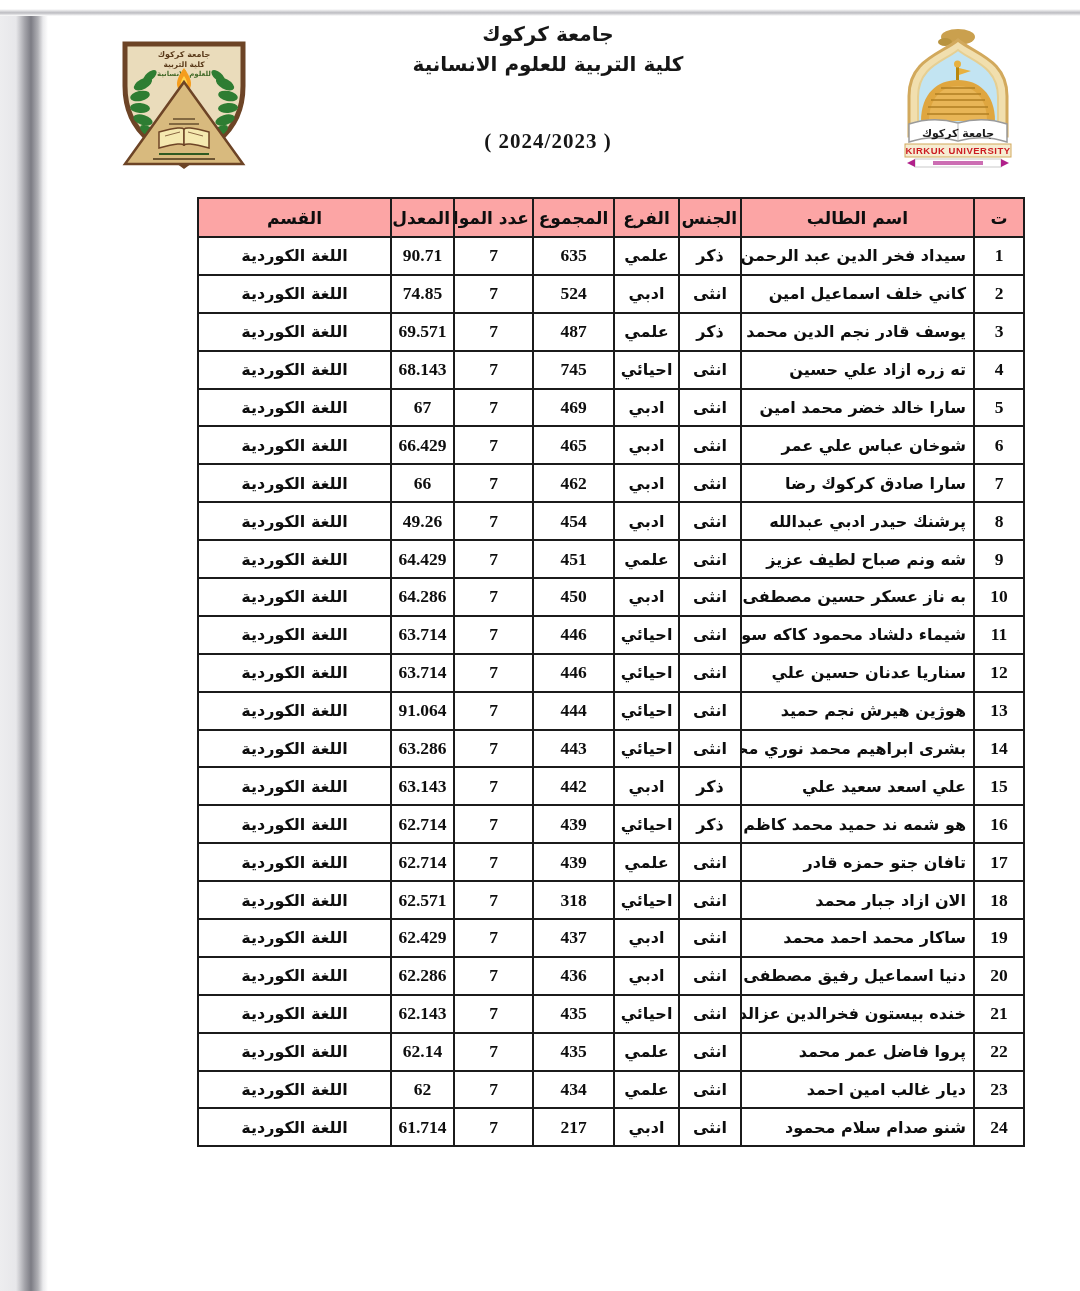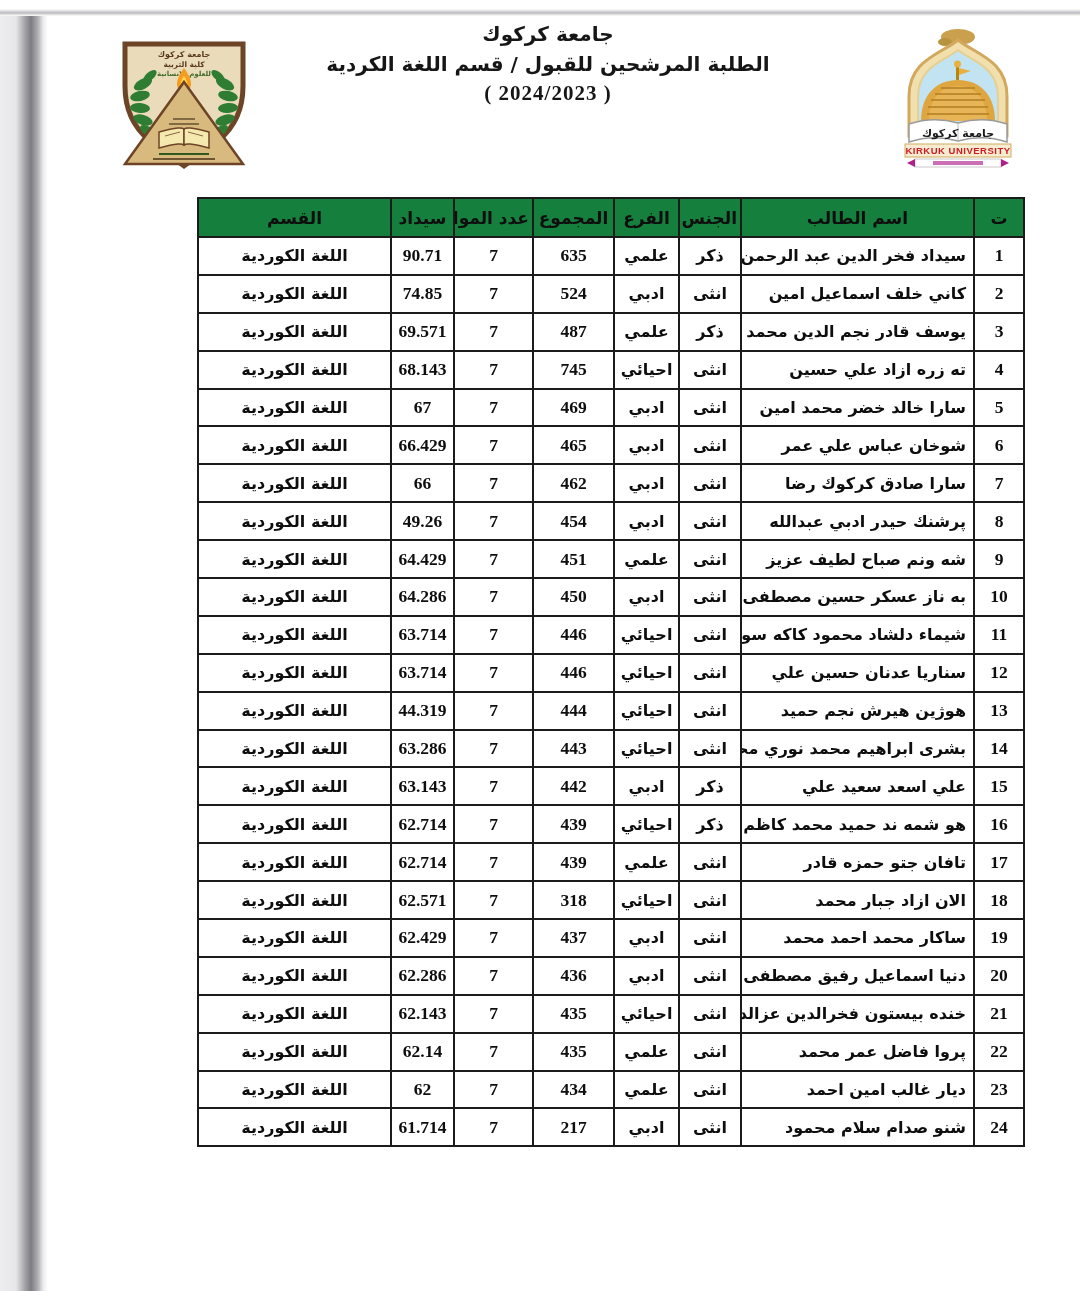--- a/index.html
+++ b/index.html
@@ -26,41 +26,41 @@
   
   .doc-header{
     position:absolute;top:20px;left:148px;width:800px;
     text-align:center;direction:rtl;
     font-weight:bold;
     font-size:20px;line-height:29.5px;
     color:#161616;
   }
   .doc-header .year-line{
     font-family:"Liberation Serif","DejaVu Serif",serif;
-    font-size:21px;letter-spacing:1px;
+    font-size:21px;letter-spacing:1px;margin-top:48px;
   }
 
   
   .logo-left{position:absolute;left:103px;top:24px;width:162px;height:155px;}
   .logo-right{position:absolute;left:893px;top:24px;width:130px;height:150px;}
 
   
   .table-wrap{position:absolute;left:197px;top:197px;}
   table.results-table{
     border-collapse:collapse;table-layout:fixed;width:826px;
     direction:rtl;
   }
   .results-table th,.results-table td{
     border:2px solid #1b1b1b;
     text-align:center;vertical-align:middle;
     font-weight:bold;color:#0e0e0e;
     padding:0 3px;overflow:hidden;white-space:nowrap;
   }
   .results-table thead th{
-    background:#15803d;height:37px;font-size:17px;
+    background:#fca5a5;height:37px;font-size:17px;
   }
   .results-table tbody tr{height:37.9px;}
   .results-table tbody td{font-size:16px;background:#fff;}
   .results-table td.num{
     font-family:"Liberation Serif","DejaVu Serif",serif;
     font-size:17.5px;
   }
   .results-table td.name-cell{
     text-align:right;padding-right:7px;font-size:16px;
   }
@@ -164,21 +164,21 @@
         <rect x="22" y="135" width="86" height="8" fill="#ffffff" stroke="#c9c9c9" stroke-width="1"></rect>
         <path d="M22,135 L14,139 L22,143 Z" fill="#b0208a"></path>
         <path d="M108,135 L116,139 L108,143 Z" fill="#b0208a"></path>
         <rect x="40" y="137" width="50" height="4" fill="#b0208a" opacity="0.65"></rect>
       </g>
     </svg>
   </div>
 
   <div class="doc-header">
     <div>جامعة كركوك</div>
-    <div>الطلبة المرشحين للقبول / قسم اللغة الكردية</div>
+    <div>كلية التربية للعلوم الانسانية</div>
     <div class="year-line">( 2024/2023 )</div>
   </div>
 
   <div class="table-wrap">
     <table class="results-table">
       <colgroup>
         <col style="width:50px">
           <col style="width:233px">
           <col style="width:62px">
           <col style="width:65px">
@@ -188,21 +188,21 @@
           <col style="width:193px">
       </colgroup>
       <thead>
         <tr>
           <th>ت</th>
           <th>اسم الطالب</th>
           <th>الجنس</th>
           <th>الفرع</th>
           <th>المجموع</th>
           <th>عدد المواد</th>
-          <th>سيداد</th>
+          <th>المعدل</th>
           <th>القسم</th>
         </tr>
       </thead>
       <tbody>
           <tr>
             <td class="num">1</td>
             <td class="name-cell">سيداد فخر الدين عبد الرحمن فتاح</td>
             <td>ذكر</td>
             <td>علمي</td>
             <td class="num">635</td>
@@ -320,21 +320,21 @@
             <td class="num">63.714</td>
             <td>اللغة الكوردية</td>
           </tr>
           <tr>
             <td class="num">13</td>
             <td class="name-cell">هوژين هيرش نجم حميد</td>
             <td>انثى</td>
             <td>احيائي</td>
             <td class="num">444</td>
             <td class="num">7</td>
-            <td class="num">44.319</td>
+            <td class="num">91.064</td>
             <td>اللغة الكوردية</td>
           </tr>
           <tr>
             <td class="num">14</td>
             <td class="name-cell">بشرى ابراهيم محمد نوري محمد</td>
             <td>انثى</td>
             <td>احيائي</td>
             <td class="num">443</td>
             <td class="num">7</td>
             <td class="num">63.286</td>

